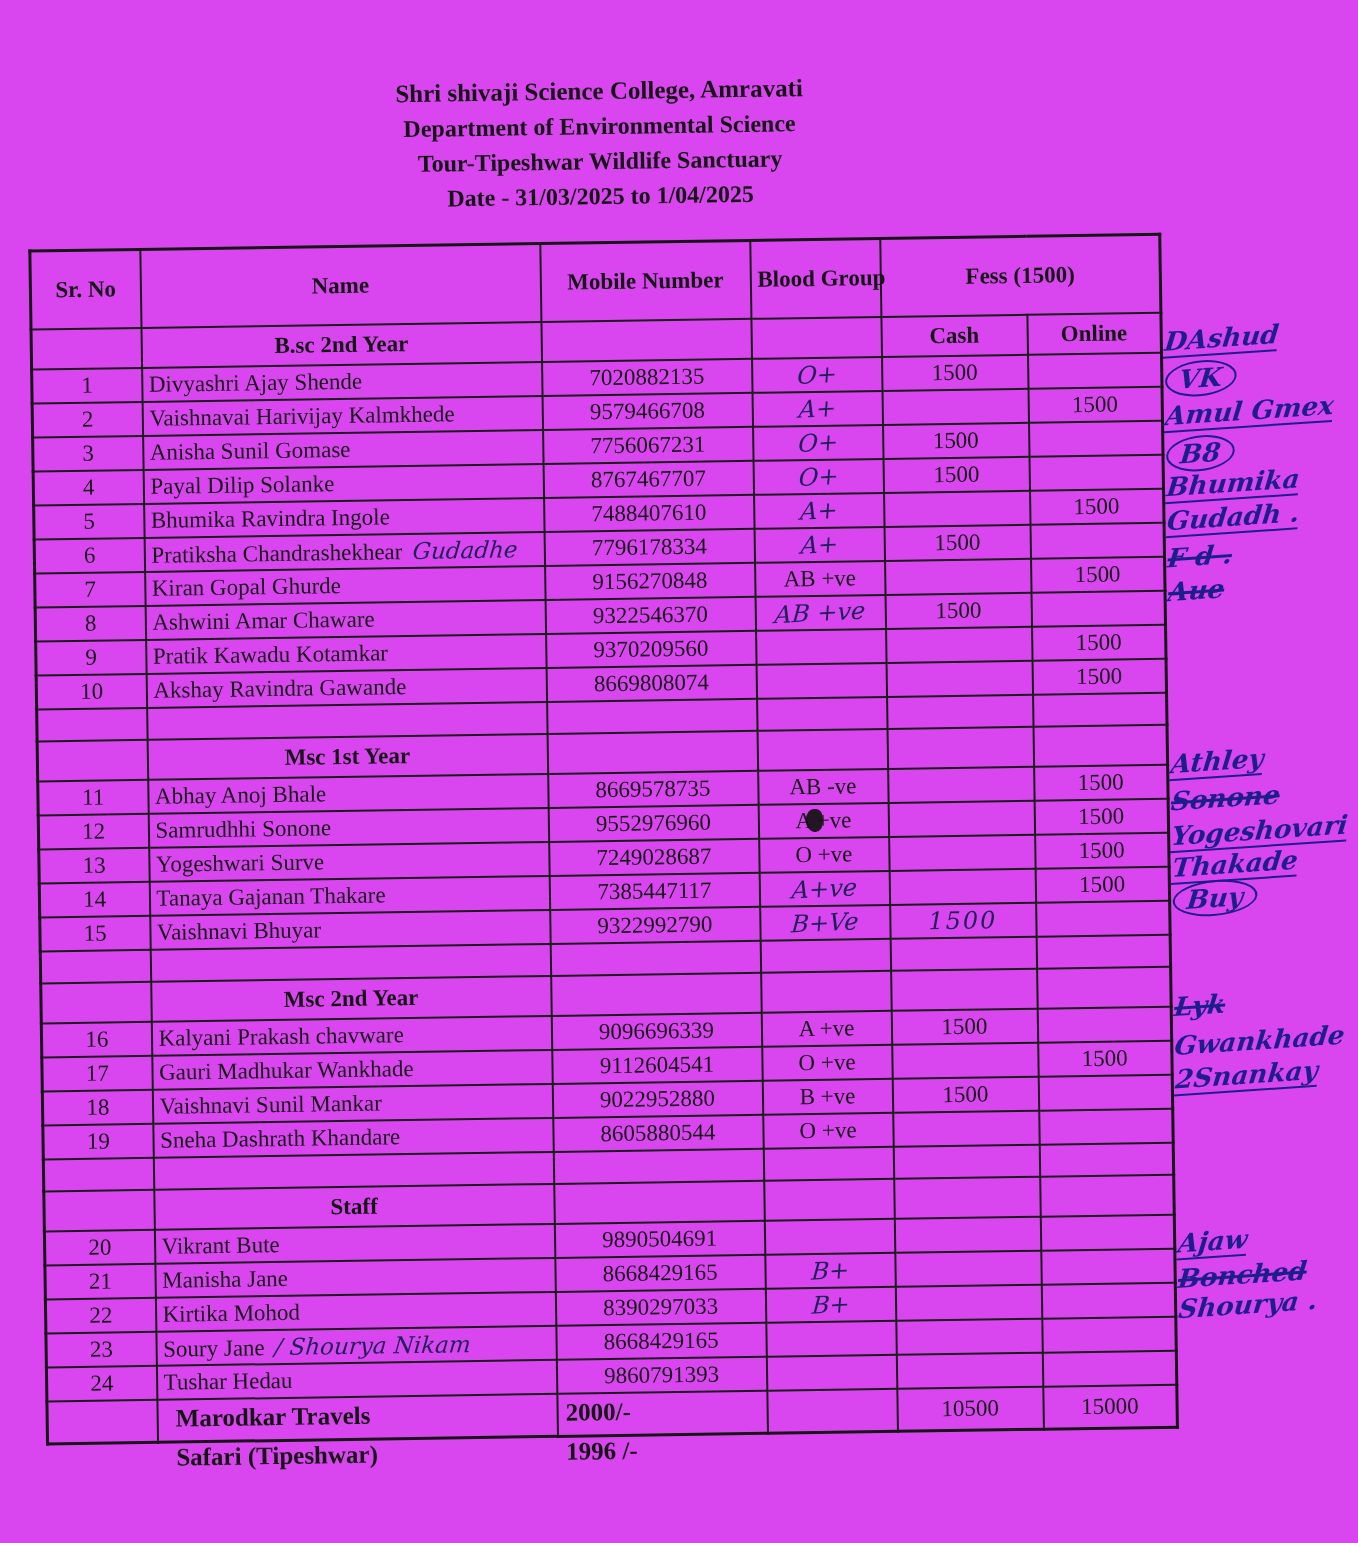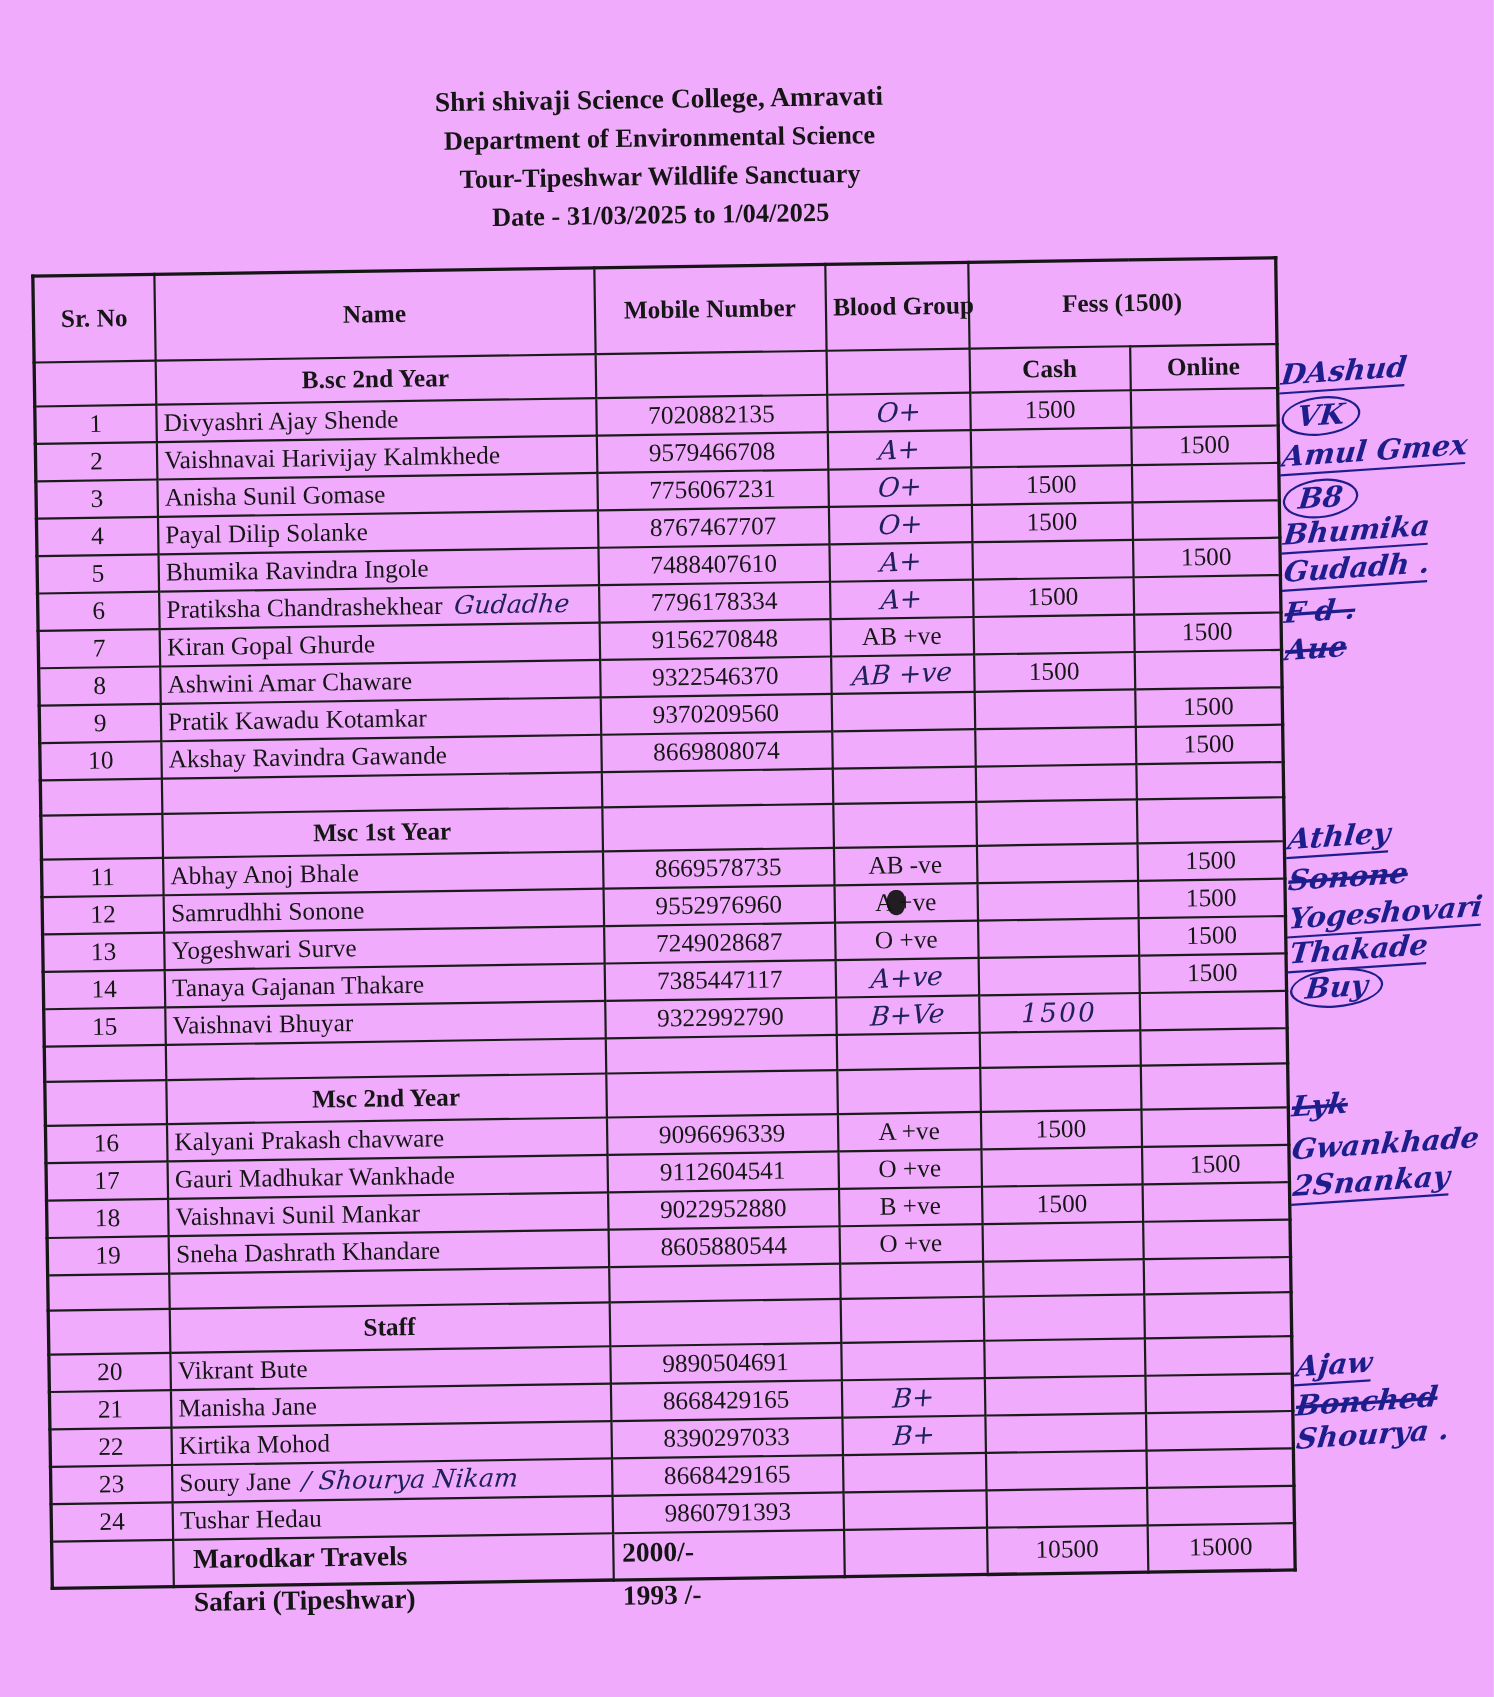--- a/index.html
+++ b/index.html
@@ -2,21 +2,21 @@
 <html><head>
 <meta charset="utf-8">
 <style>
   html,body{margin:0;padding:0;}
   body{
     width:1358px;height:1543px;overflow:hidden;
     background:#f3f1ec;
     font-family:"Liberation Serif", serif;
   }
   .paper{
-    position:absolute;inset:0;background:#f0abfc;
+    position:absolute;inset:0;background:#d946ef;
   }
   .content{
     position:absolute;inset:0;
     transform:rotate(-0.85deg);
     transform-origin:50% 45%;
   }
   
   .doc-header{
     position:absolute;top:72px;left:278px;width:660px;
     text-align:center;color:#151515;
@@ -376,21 +376,21 @@
         </tbody>
     </table>
 
     <div class="notes" id="notes">
         <div class="note-row">
           <span class="note-label">Marodkar Travels</span>
           <span class="note-value">2000/-</span>
         </div>
         <div class="note-row">
           <span class="note-label">Safari (Tipeshwar)</span>
-          <span class="note-value">1993 /-</span>
+          <span class="note-value">1996 /-</span>
         </div>
       </div>
 
     <div class="sig-layer" id="sig-layer">
         <div class="sig underline" style="top: 333px;">DAshud</div>
         <div class="sig circle" style="top: 368px;">VK</div>
         <div class="sig underline" style="top: 406px;">Amul Gmex</div>
         <div class="sig circle" style="top: 443px;">B8</div>
         <div class="sig underline" style="top: 478px;">Bhumika</div>
         <div class="sig underline" style="top: 512px;">Gudadh .</div>

